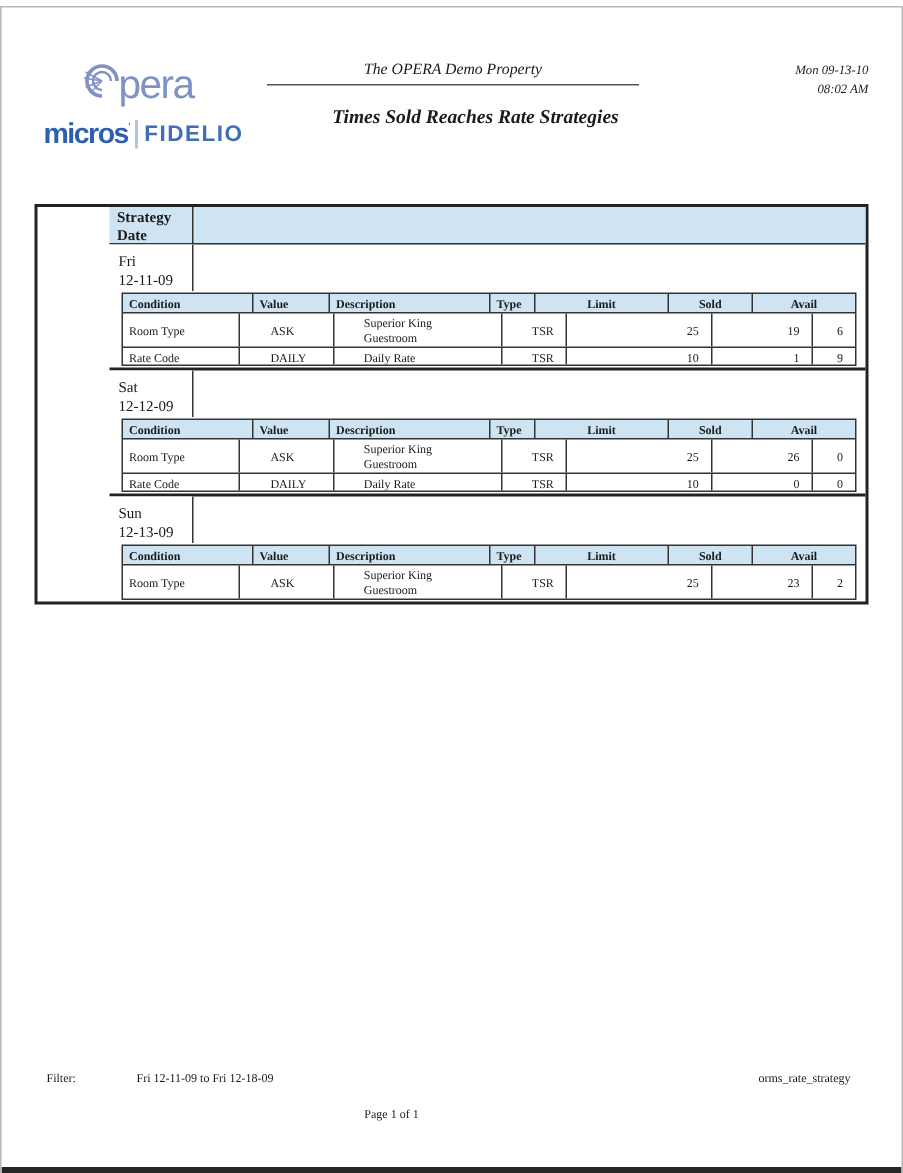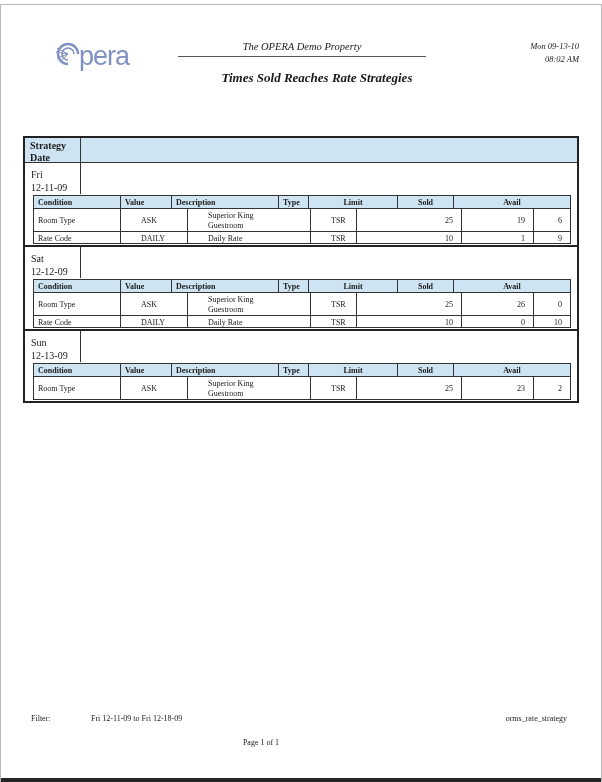--- a/index.html
+++ b/index.html
@@ -25,21 +25,21 @@
   .title-block { position:absolute; left:0; top:36px; width:602px; text-align:center; }
   .property-name { font-style:italic; font-size:10.5px; display:block; }
   .title-rule { width:248px; margin:4px auto 0; border-bottom:1px solid #555; height:0; }
   .report-title { font-style:italic; font-weight:bold; font-size:13px; margin-top:13px; display:block;margin-left:30px; }
 
   .datetime-block { position:absolute; right:22px; top:35px; text-align:right;
                     font-style:italic; font-size:8.5px; line-height:1.55; }
 
   
   .report-table { position:absolute; left:22px; top:131px; width:556px;
-                  border:2px solid #222; background:#fff; }
+                  border:2px solid #222; background:#fff;padding-left:48px; }
   .rt-header-row { display:flex; height:25px; background:#cfe4f2; border-bottom:1px solid #333; }
   .rt-date-head { width:56px; border-right:1px solid #333; font-weight:bold; font-size:10px;
                   line-height:1.15; padding:2px 0 0 5px; }
   .rt-rest { flex:1; }
 
   .rt-group { display:flex;flex-direction:column; }
   .rt-group + .rt-group { border-top:2px solid #222; }
   .rt-date-col { width:56px; border-right:1px solid #333; font-size:10px; line-height:1.25;
                  padding:6px 0 0 6px; background:#fff; }
   .rt-group-body { flex:1; padding:1px 6px 1px 8px; }
@@ -84,20 +84,26 @@
             <path d="M21 15 A6 6 0 1 0 15 21" stroke-width="1.6"></path>
             <path d="M15 15 L4 9" stroke-width="1"></path>
             <path d="M15 15 L3 13" stroke-width="1"></path>
             <path d="M15 15 L4 19" stroke-width="1"></path>
             <path d="M15 15 L7 23" stroke-width="1"></path>
           </g>
         </svg>
       </span>
       <span class="opera-text">pera</span>
     </div>
+    <div class="micros-row">
+      <span class="micros-text">micros</span>
+      <span class="micros-tm">’</span>
+      <span class="logo-divider"></span>
+      <span class="fidelio-text">FIDELIO</span>
+    </div>
   </div>
 
   <div class="title-block">
     <span class="property-name">The OPERA Demo Property</span>
     <div class="title-rule"></div>
     <span class="report-title">Times Sold Reaches Rate Strategies</span>
   </div>
 
   <div class="datetime-block">
     <div>Mon 09-13-10</div>

